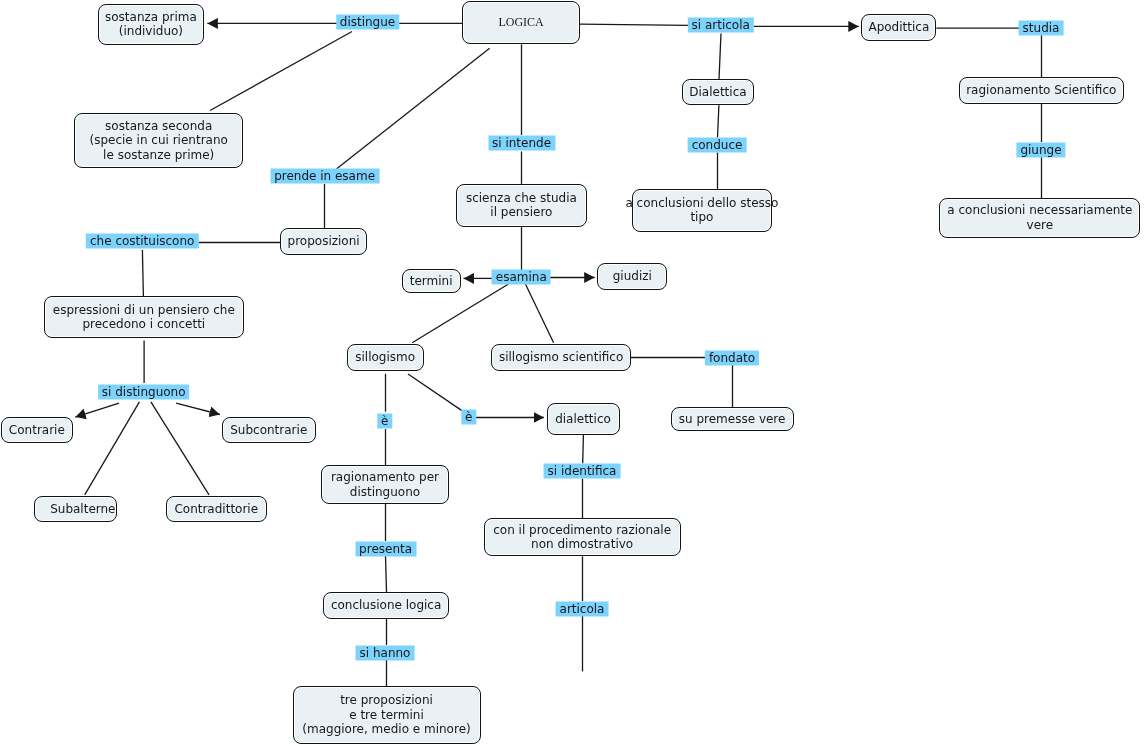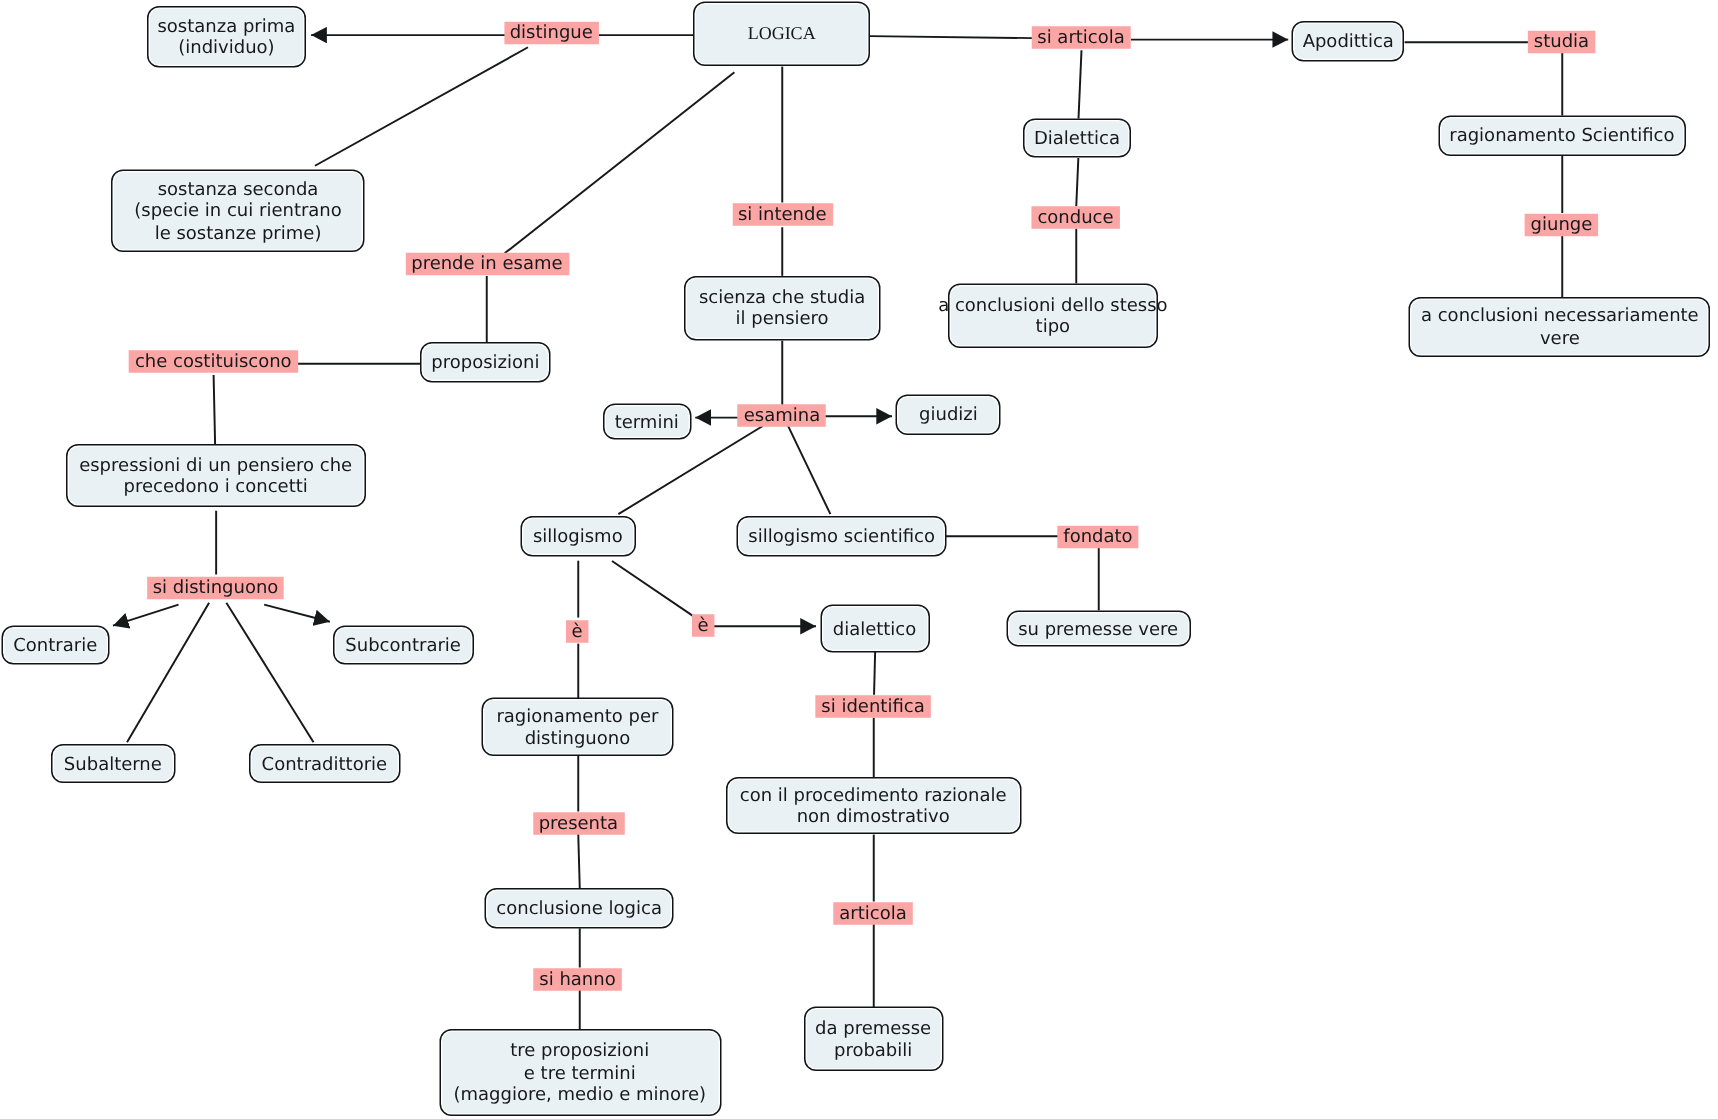--- a/index.html
+++ b/index.html
@@ -8,21 +8,21 @@
   #canvas{position:relative;width:1145px;height:746px;background:#ffffff;overflow:hidden;
           font-family:"DejaVu Sans", sans-serif;font-size:12px;will-change:transform;}
   #wires{position:absolute;left:0;top:0;}
   #wires line{stroke:#16181a;stroke-width:1.3;}
   .node{position:absolute;box-sizing:border-box;background:#eaf1f4;border:1.55px solid #111315;
         border-radius:8px;display:flex;align-items:center;justify-content:center;
         text-align:center;color:#16181a;
         box-shadow:inset 0 0 0 0.9px #fdfeff;}
   .nt{white-space:pre;line-height:14.5px;display:block;}
   .lbl{position:absolute;color:#16181a;line-height:15px;text-align:center;
-       white-space:pre;background:#fca5a5;transform:translate(-50%,-50%);padding:0 4px;}
+       white-space:pre;background:#7dd3fc;transform:translate(-50%,-50%);padding:0 4px;}
 </style>
 </head>
 <body>
 
 <div id="canvas">
   <svg id="wires" viewBox="0 0 1145 746" width="1145" height="746">
     <defs>
       <marker id="arw" markerWidth="10.5" markerHeight="11" refX="10.5" refY="5.5" orient="auto" markerUnits="userSpaceOnUse">
         <path d="M0,0 L10.5,5.5 L0,11 z" fill="#16181a"></path>
       </marker>
@@ -88,21 +88,21 @@
   <div class="node" style="left:44.0px;top:296.0px;width:199.6px;height:42.4px;">
       <span class="nt">espressioni di un pensiero che
 precedono i concetti</span>
     </div>
   <div class="node" style="left:1.0px;top:417.0px;width:71.7px;height:26.2px;">
       <span class="nt">Contrarie</span>
     </div>
   <div class="node" style="left:222.0px;top:416.5px;width:93.5px;height:26.5px;">
       <span class="nt">Subcontrarie</span>
     </div>
-  <div class="node" style="left:34.0px;top:495.5px;width:82.5px;height:26.5px;">
+  <div class="node" style="left:34.0px;top:495.5px;width:82.5px;height:26.5px;justify-content:flex-end;">
       <span class="nt">Subalterne</span>
     </div>
   <div class="node" style="left:166.0px;top:495.5px;width:100.5px;height:26.5px;">
       <span class="nt">Contradittorie</span>
     </div>
   <div class="node" style="left:455.9px;top:183.9px;width:131.0px;height:43.2px;">
       <span class="nt">scienza che studia
 il pensiero</span>
     </div>
   <div class="node" style="left:401.5px;top:268.5px;width:59.3px;height:24.7px;">
@@ -126,24 +126,20 @@
   <div class="node" style="left:321.3px;top:465.3px;width:127.3px;height:38.8px;">
       <span class="nt">ragionamento per
 distinguono</span>
     </div>
   <div class="node" style="left:483.6px;top:518.1px;width:197.1px;height:38.3px;">
       <span class="nt">con il procedimento razionale
 non dimostrativo</span>
     </div>
   <div class="node" style="left:323.2px;top:592.0px;width:125.8px;height:26.9px;">
       <span class="nt">conclusione logica</span>
-    </div>
-  <div class="node" style="left:535.6px;top:671.4px;width:93.0px;height:42.7px;">
-      <span class="nt">da premesse
-probabili</span>
     </div>
   <div class="node" style="left:292.5px;top:686.0px;width:188.0px;height:57.5px;">
       <span class="nt">tre proposizioni
 e tre termini
 (maggiore, medio e minore)</span>
     </div>
   <div class="node" style="left:681.5px;top:79.3px;width:72.9px;height:26.0px;">
       <span class="nt">Dialettica</span>
     </div>
   <div class="node" style="left:631.9px;top:188.9px;width:140px;height:42.8px;">

